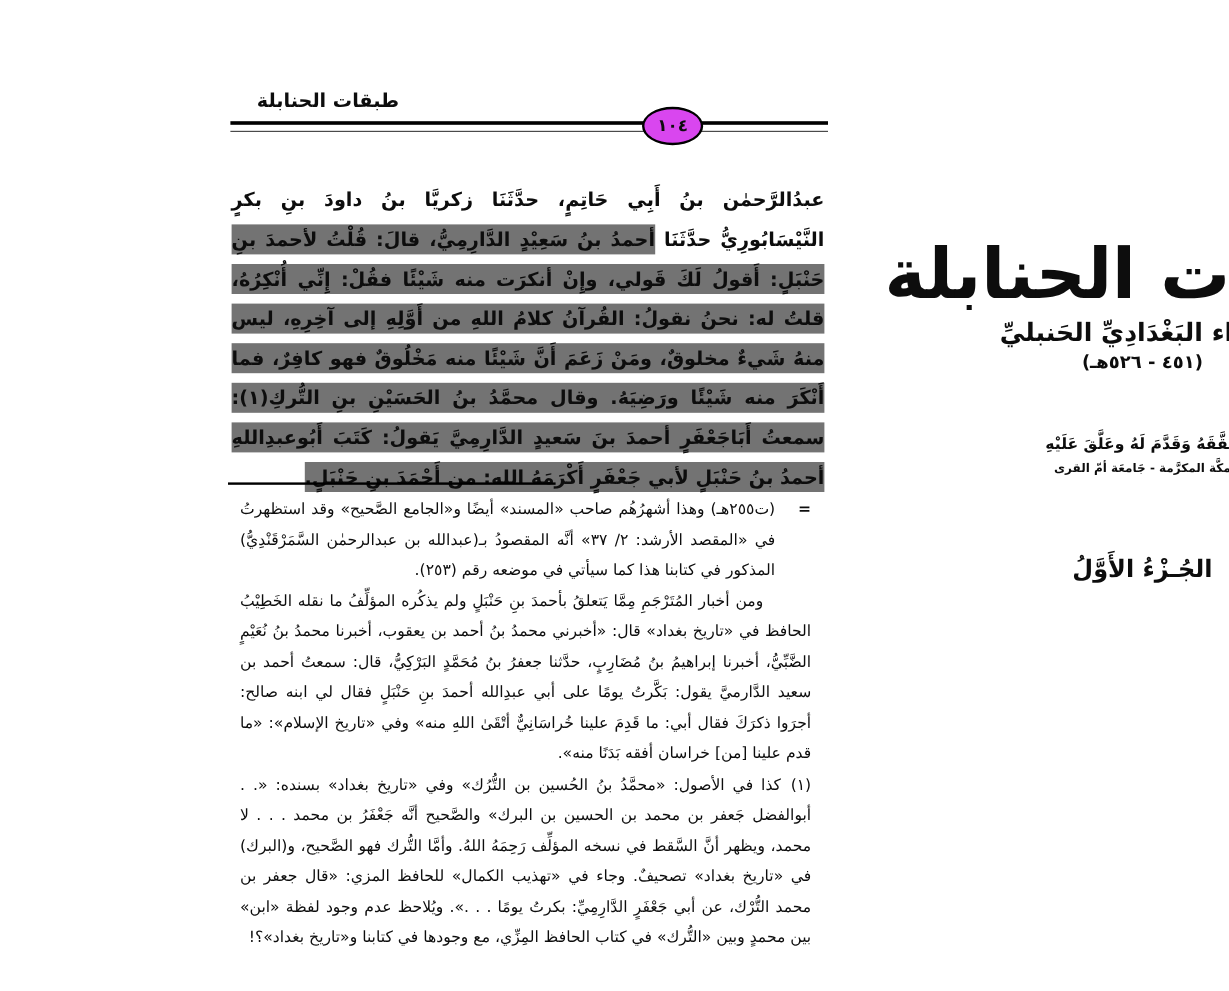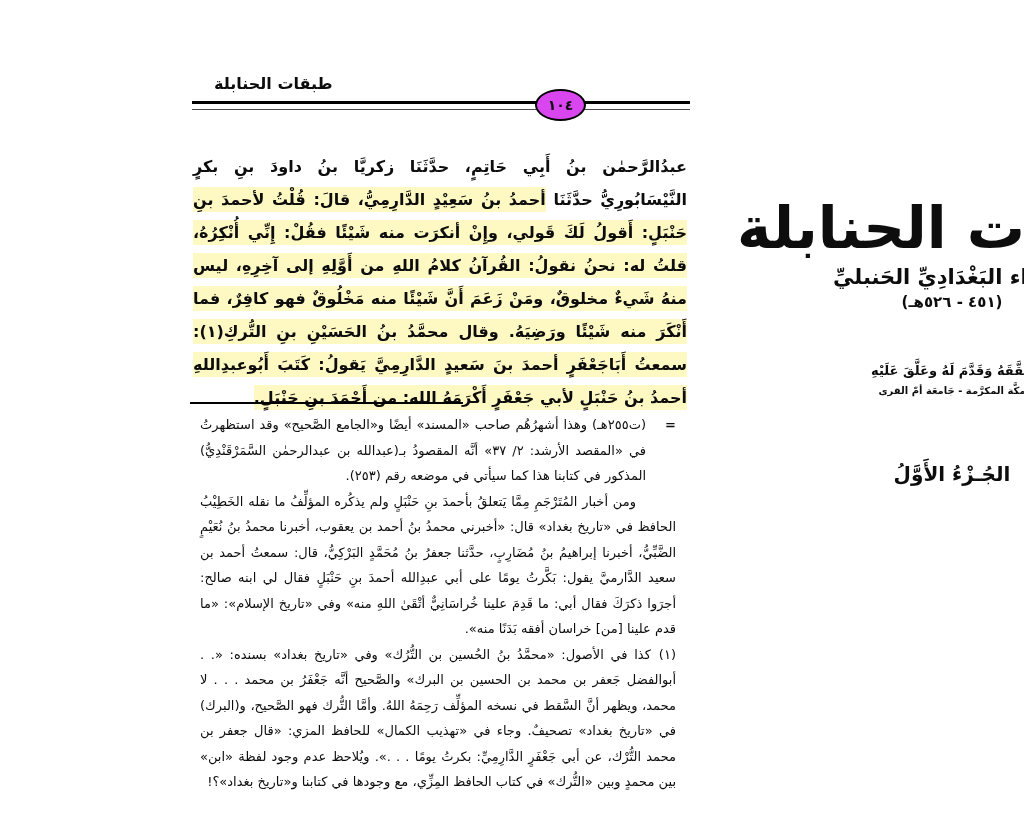--- a/index.html
+++ b/index.html
@@ -33,21 +33,21 @@
     display:flex; align-items:center; justify-content:center;
     font-size:14px; font-weight:bold; z-index:2;
   }
   .main-text {
     position:absolute; top:134px; right:9px; left:9px;
     text-align:justify;
     font-size:16px; font-weight:bold;
     line-height:33px;
   }
   mark.highlight {
-    background:#fef9c3; color:inherit;
+    background:#737373; color:inherit;
     padding:3px 0;
   }
   .fn-sep {
     position:absolute; top:402px; left:6px;
     width:273px; height:2px; background:#000;
   }
   .footnotes {
     position:absolute; top:412px; right:20px; left:16px;
     text-align:justify;
     font-size:13px; line-height:25.5px;

